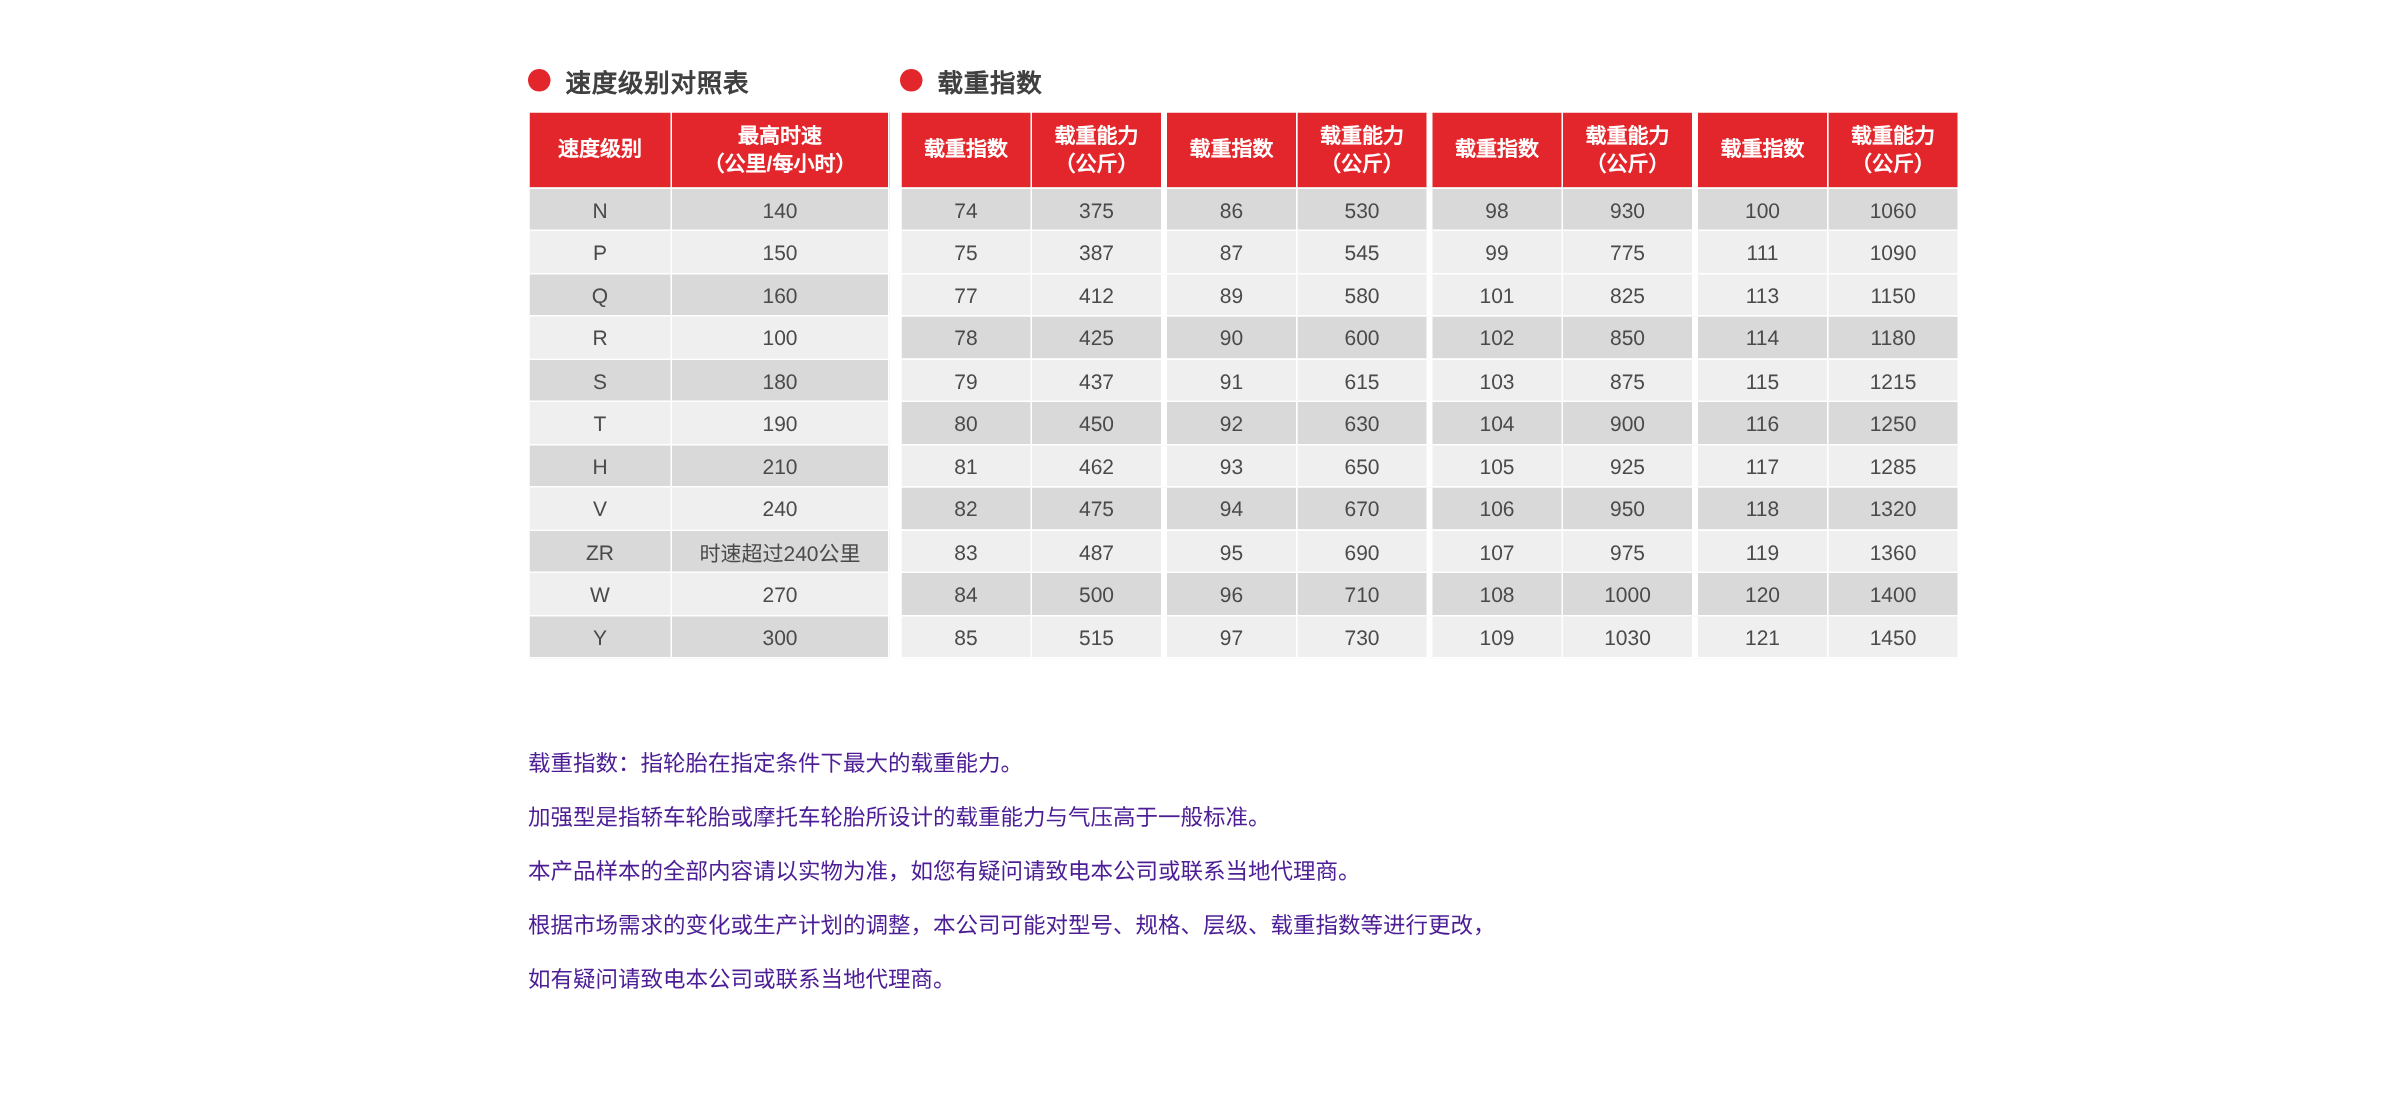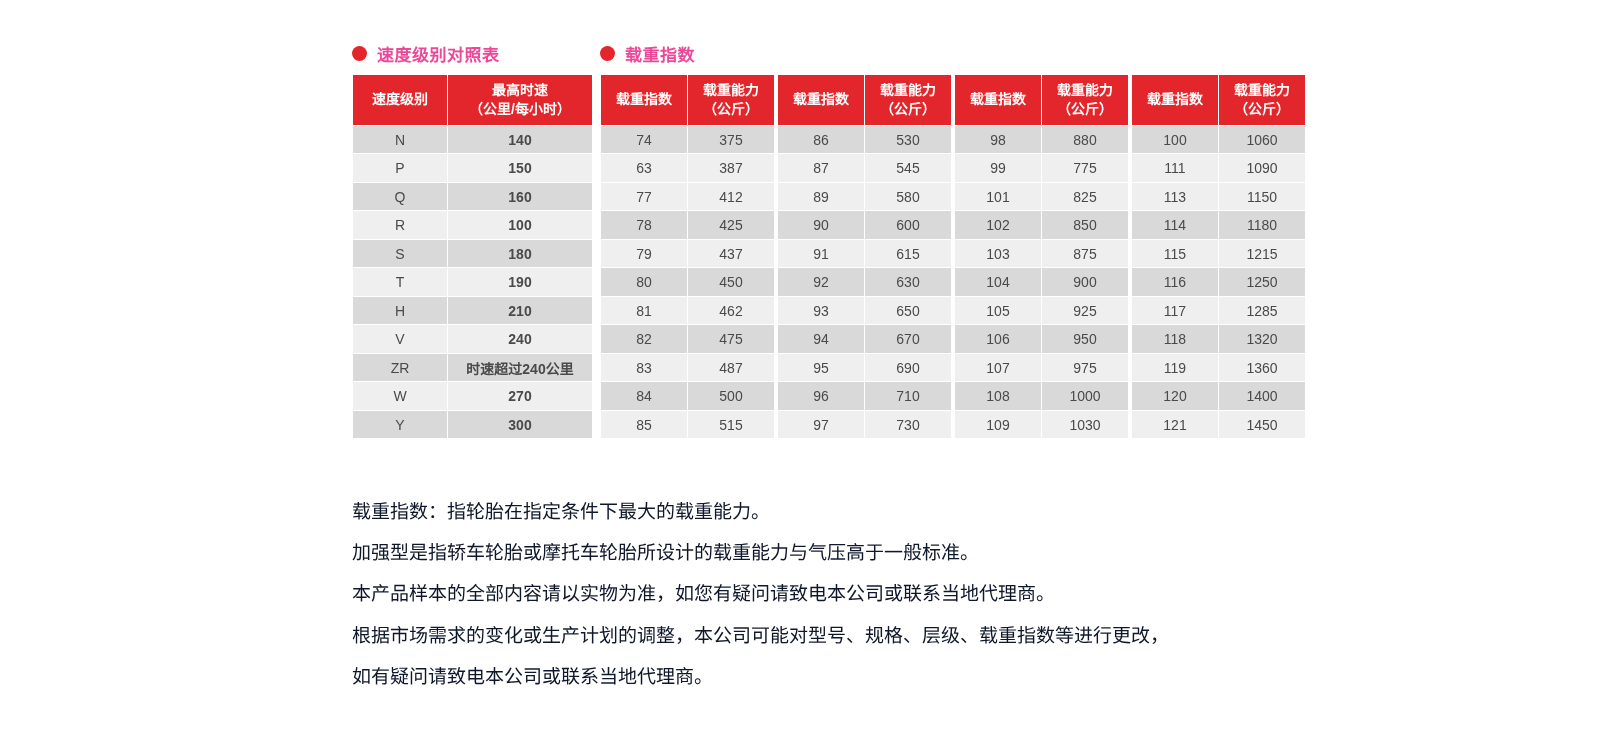--- a/index.html
+++ b/index.html
@@ -30,21 +30,21 @@
   }
   .heading-dot {
     width: 15px;
     height: 15px;
     border-radius: 50%;
     background: #e3262b;
     display: inline-block;
     flex: 0 0 auto;
   }
   .heading-text {
-    color: #ec4899;
+    color: #404040;
     font-size: 17px;
     font-weight: bold;
     letter-spacing: 0.5px;
     white-space: nowrap;
   }
   #speed-heading { left: 352px; top: 41px; }
   #load-heading  { left: 600px; top: 41px; }
 
   
   table {
@@ -73,42 +73,42 @@
     white-space: nowrap;
   }
   tr.row-odd td  { background: #d9d9d9; }
   tr.row-even td { background: #efefef; }
 
   
   #speed-table { left: 352px; top: 74px; }
   #speed-table th.col-grade { width: 86px; }
   #speed-table th.col-speed { width: 136px; }
   #speed-table td.c0 { width: 86px; }
-  #speed-table td.c1 { width: 136px; font-weight: bold; }
+  #speed-table td.c1 { width: 136px; }
 
   
   #load-table { left: 600px; top: 74px; }
   #load-table th, #load-table td { width: 78px; }
 
   
   #load-table .group-gap {
     border-left: 4px solid #ffffff;
   }
 
   
   .notes {
     position: absolute;
     left: 352px;
     top: 500px;
     width: 820px;
   }
   .notes p {
     margin: 0 0 16.5px 0;
-    font-size: 19px;
-    color: #0f172a;
+    font-size: 15px;
+    color: #4c1d95;
     line-height: 1.3;
     white-space: nowrap;
   }
 </style>
 </head>
 <body>
 
 <div class="page">
 
   <div class="section-heading" id="speed-heading">
@@ -194,26 +194,26 @@
           <th><span>载重能力</span><br><span>（公斤）</span></th>
         </tr>
     </thead>
     <tbody id="load-body">
         <tr class="row-odd">
           <td>74</td>
           <td>375</td>
           <td class="group-gap">86</td>
           <td>530</td>
           <td class="group-gap">98</td>
-          <td>880</td>
+          <td>930</td>
           <td class="group-gap">100</td>
           <td>1060</td>
         </tr>
         <tr class="row-even">
-          <td>63</td>
+          <td>75</td>
           <td>387</td>
           <td class="group-gap">87</td>
           <td>545</td>
           <td class="group-gap">99</td>
           <td>775</td>
           <td class="group-gap">111</td>
           <td>1090</td>
         </tr>
         <tr class="row-even">
           <td>77</td>

